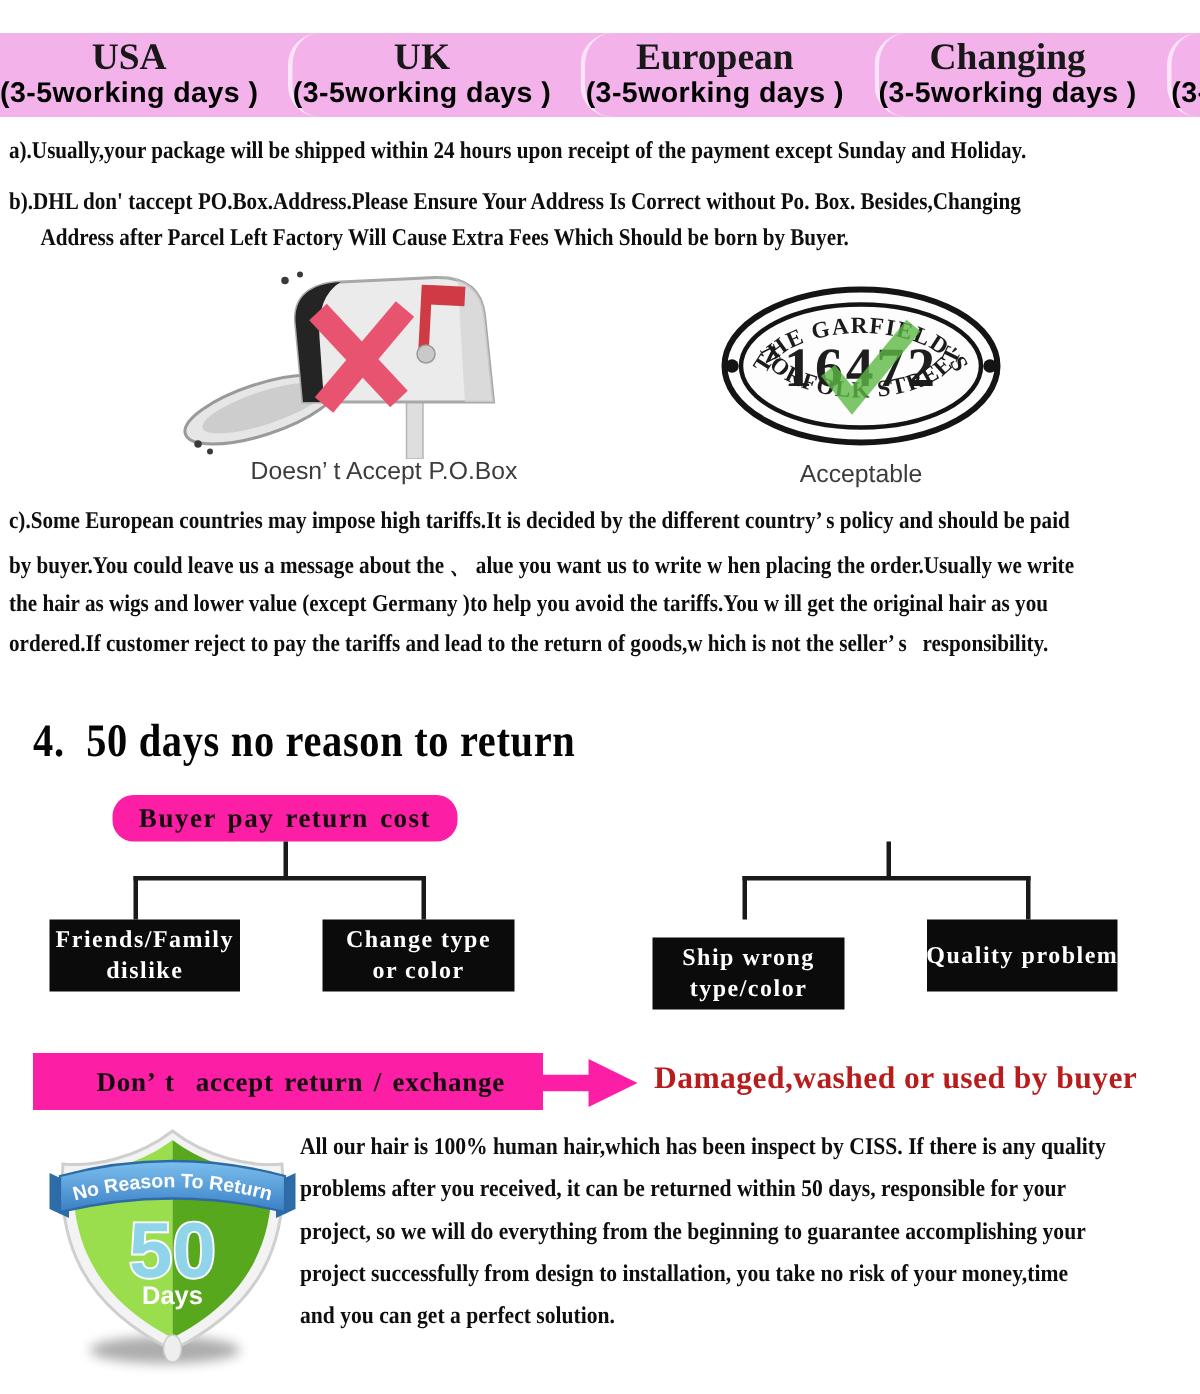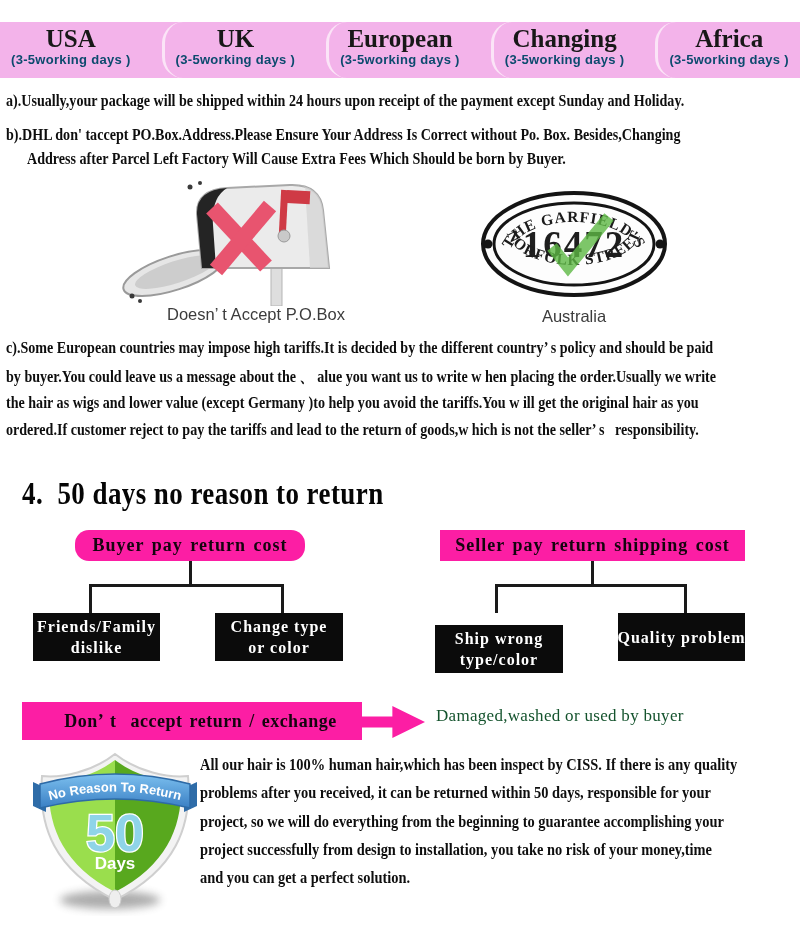--- a/index.html
+++ b/index.html
@@ -7,38 +7,38 @@
     position:relative; width:800px; height:929px; background:#ffffff;
     overflow:hidden; font-family:"Liberation Serif", serif;
   }
   .abs { position:absolute; }
   .t { white-space:pre; }
   
   #banner { left:0; top:22px; width:800px; height:56px; background:#f3b3ea; display:flex;gap:20px; }
   .banner-cell { flex:1 1 0; text-align:center; }
   .banner-cell + .banner-cell { border-left:3px solid #fbe4f7;border-radius:21px; }
   .region { font-weight:bold; font-size:25px; line-height:27px; margin-top:3px; color:#181818; }
-  .days { font-family:"Liberation Sans", sans-serif; font-weight:bold; font-size:13px; color:#0c4a6e; letter-spacing:.3px; }
+  .days { font-family:"Liberation Sans", sans-serif; font-weight:bold; font-size:19px; color:#000000; letter-spacing:.3px; }
   
   .para { font-weight:bold; font-size:16px; color:#0e0e0e; transform:scaleX(.88); transform-origin:0 50%; }
   .para-g { font-weight:bold; font-size:16px; color:#0e0e0e; transform:scaleX(.90); transform-origin:0 50%; }
   .caption { font-family:"Liberation Sans", sans-serif; font-size:16.5px; color:#3c3c3c; }
   #heading { font-weight:bold; font-size:31px; color:#050505; transform:scaleX(.87); transform-origin:0 50%; letter-spacing:.5px; }
   
   .pink-box { background:#fc1ea4; color:#14050e; font-weight:bold; font-size:18px;
               display:flex; align-items:center; justify-content:center;
               letter-spacing:1px; word-spacing:2px; }
   .black-box { background:#0b0b0b; color:#ffffff; font-weight:bold; font-size:16px;
                display:flex; flex-direction:column; align-items:center; justify-content:center;
                letter-spacing:1px; line-height:21px; }
   .cline { background:#1a1a1a; }
   #noreturn-box { letter-spacing:.5px; }
   #arrow-right { background:#fc1ea4;
     clip-path:polygon(0 33%, 52% 33%, 52% 0%, 100% 50%, 52% 100%, 52% 67%, 0 67%); }
-  #damage-text { font-weight:normal; font-size:17px; color:#14532d; letter-spacing:.3px; }
+  #damage-text { font-weight:bold; font-size:21px; color:#b91c1c; letter-spacing:.3px; }
 </style>
 </head>
 <body>
 
 <div id="page">
 
   <div id="banner" class="abs">
     <div class="banner-cell">
       <div class="region t">USA</div>
       <div class="days t">(3-5working days )</div>
@@ -104,21 +104,21 @@
     <path id="arcBot" d="M28,47 A 67,35 0 0 0 160,47" fill="none"></path>
     <text font-family="Liberation Serif, serif" font-size="15.5" font-weight="bold" fill="#1b1b1b" letter-spacing="1">
       <textPath href="#arcTop" startOffset="50%" text-anchor="middle">THE GARFIELD'S</textPath>
     </text>
     <text x="94" y="68" font-family="Liberation Serif, serif" font-size="37" font-weight="bold" fill="#1e1e1e" letter-spacing="2" text-anchor="middle">16472</text>
     <text font-family="Liberation Serif, serif" font-size="15.5" font-weight="bold" fill="#1b1b1b" letter-spacing="1">
       <textPath href="#arcBot" startOffset="50%" text-anchor="middle">NORFOLK STREET</textPath>
     </text>
     <path d="M72,58 L88,78 L129,28" stroke="#5cb844" stroke-width="12" fill="none" opacity="0.8"></path>
   </svg>
-  <div class="abs caption t" style="left:480px; top:307px; width:188px; text-align:center;">Australia</div>
+  <div class="abs caption t" style="left:480px; top:307px; width:188px; text-align:center;">Acceptable</div>
 
   <div class="abs para t" style="left:6px; top:339px;">c).Some European countries may impose high tariffs.It is decided by the different country’ s policy and should be paid</div>
   <div class="abs para t" style="left:6px; top:367px;">by buyer.You could leave us a message about the 、 alue you want us to write w hen placing the order.Usually we write</div>
   <div class="abs para t" style="left:6px; top:394px;">the hair as wigs and lower value (except Germany )to help you avoid the tariffs.You w ill get the original hair as you</div>
   <div class="abs para t" style="left:6px; top:421px;">ordered.If customer reject to pay the tariffs and lead to the return of goods,w hich is not the seller’ s   responsibility.</div>
 
   <div id="heading" class="abs t" style="left:22px; top:476px;">4.  50 days no reason to return</div>
 
   <div class="abs pink-box" style="left:75px; top:530px; width:230px; height:31px;border-radius:14px;">
     <span class="t">Buyer pay return cost</span>
@@ -129,23 +129,20 @@
   <div class="abs cline" style="left:281px; top:584px; width:3px; height:29px;"></div>
   <div class="abs black-box" style="left:33px; top:613px; width:127px; height:48px;">
     <span class="t">Friends/Family</span>
     <span class="t">dislike</span>
   </div>
   <div class="abs black-box" style="left:215px; top:613px; width:128px; height:48px;">
     <span class="t">Change type</span>
     <span class="t">or color</span>
   </div>
 
-  <div class="abs pink-box" style="left:440px; top:530px; width:305px; height:31px;">
-    <span class="t">Seller pay return shipping cost</span>
-  </div>
   <div class="abs cline" style="left:591px; top:561px; width:3px; height:25px;"></div>
   <div class="abs cline" style="left:495px; top:584px; width:192px; height:3px;"></div>
   <div class="abs cline" style="left:495px; top:584px; width:3px; height:29px;"></div>
   <div class="abs cline" style="left:684px; top:584px; width:3px; height:29px;"></div>
   <div class="abs black-box" style="left:435px; top:625px; width:128px; height:48px;">
     <span class="t">Ship wrong</span>
     <span class="t">type/color</span>
   </div>
   <div class="abs black-box" style="left:618px; top:613px; width:127px; height:48px;">
     <span class="t">Quality problem</span>

